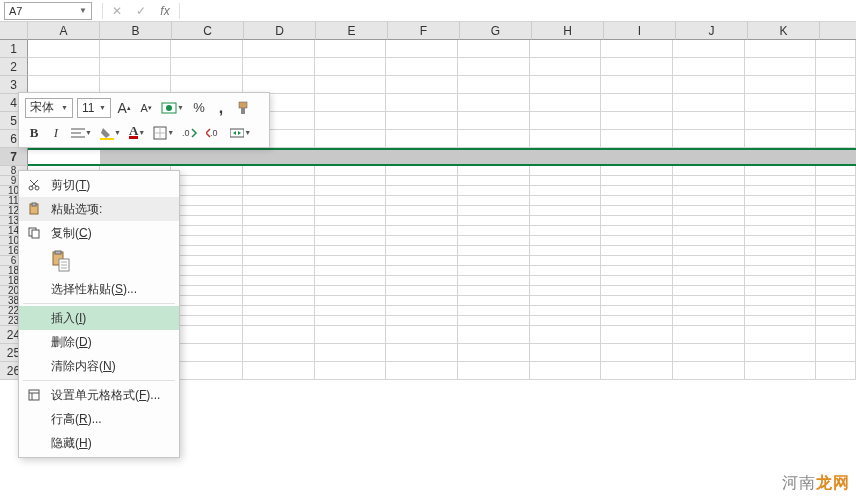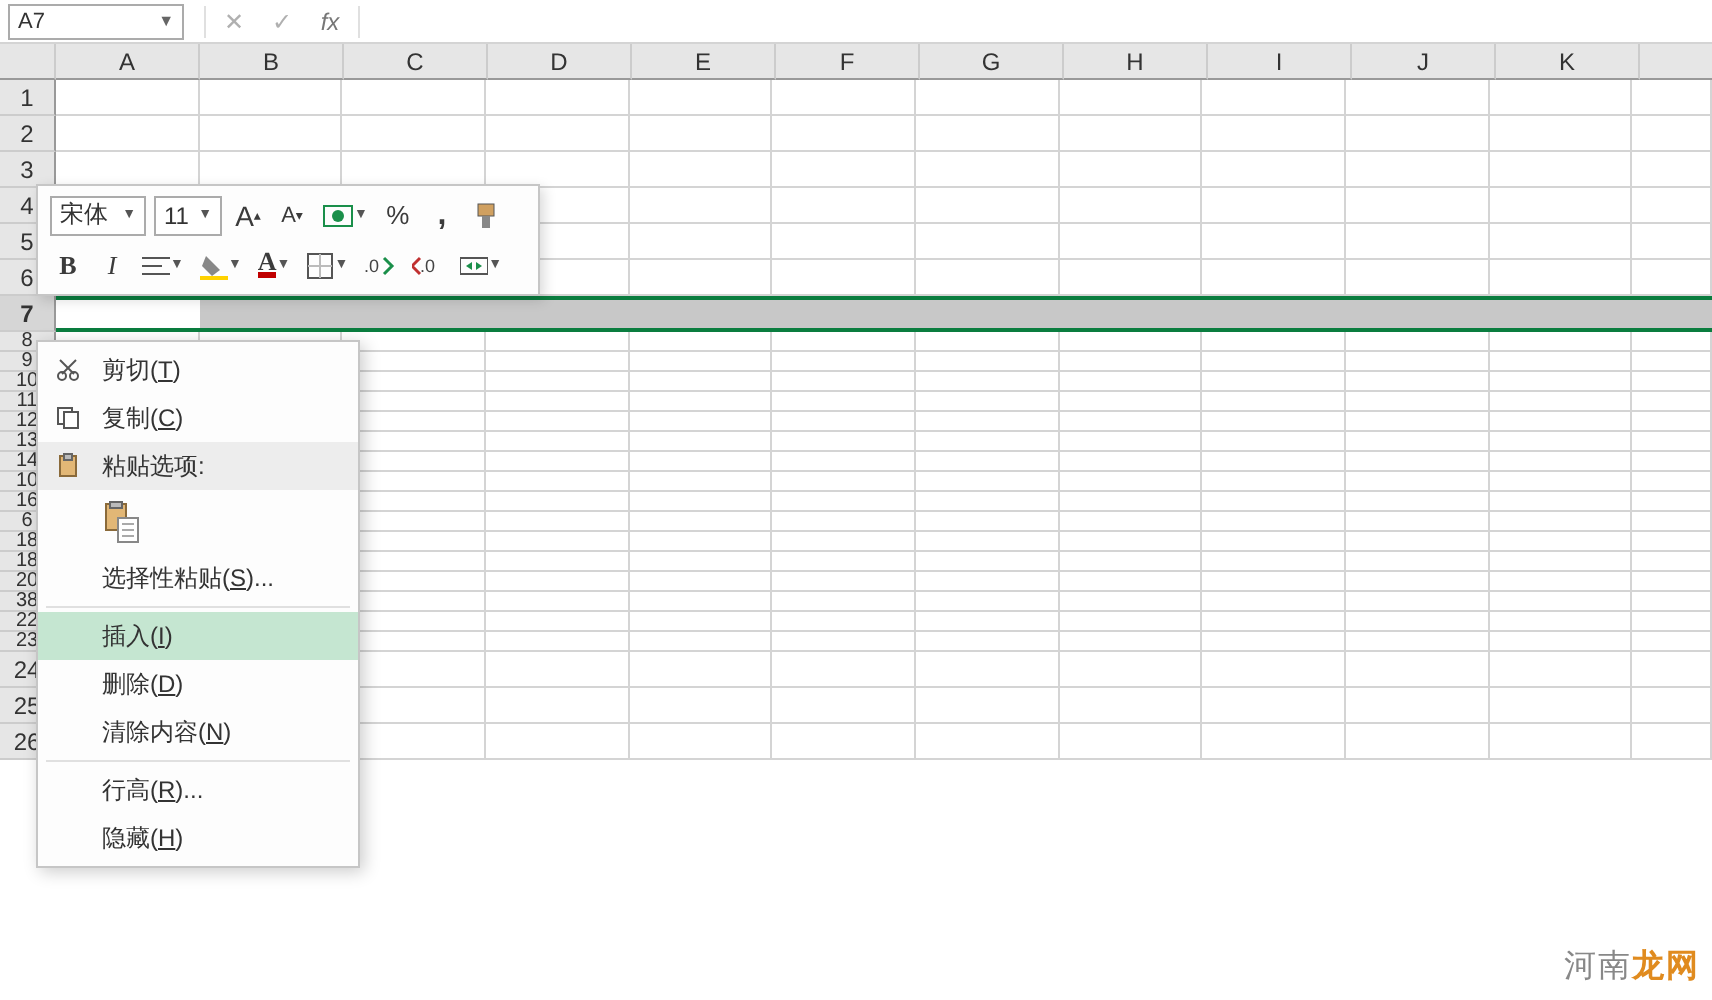--- a/index.html
+++ b/index.html
@@ -789,37 +789,37 @@
     <span class="ctx-ico">
       <svg width="14" height="14">
           <circle cx="4" cy="10" r="2" fill="none" stroke="#555"></circle>
           <circle cx="10" cy="10" r="2" fill="none" stroke="#555"></circle>
           <line x1="3" y1="2" x2="10" y2="9" stroke="#555"></line>
           <line x1="11" y1="2" x2="4" y2="9" stroke="#555"></line>
         </svg>
     </span>
     <span class="ctx-txt">剪切(<u>T</u>)</span>
   </div>
+  <div class="ctx-item header">
+    <span class="ctx-ico">
+      <svg width="14" height="14">
+          <rect x="3" y="2" width="8" height="10" fill="#e2b776" stroke="#8a6a3a"></rect>
+          <rect x="5" y="1" width="4" height="3" fill="#bbb" stroke="#666"></rect>
+        </svg>
+    </span>
+    <span class="ctx-txt">粘贴选项:</span>
+  </div>
   <div class="ctx-item">
     <span class="ctx-ico">
       <svg width="14" height="14">
           <rect x="2" y="2" width="7" height="8" fill="none" stroke="#555"></rect>
           <rect x="5" y="4" width="7" height="8" fill="#fff" stroke="#555"></rect>
         </svg>
     </span>
     <span class="ctx-txt">复制(<u>C</u>)</span>
-  </div>
-  <div class="ctx-item header">
-    <span class="ctx-ico">
-      <svg width="14" height="14">
-          <rect x="3" y="2" width="8" height="10" fill="#e2b776" stroke="#8a6a3a"></rect>
-          <rect x="5" y="1" width="4" height="3" fill="#bbb" stroke="#666"></rect>
-        </svg>
-    </span>
-    <span class="ctx-txt">粘贴选项:</span>
   </div>
   <div class="ctx-item ctx-sub">
     <span class="paste-ico">
       <svg width="20" height="22">
           <rect x="2" y="2" width="10" height="13" fill="#e2b776" stroke="#8a6a3a"></rect>
           <rect x="4" y="1" width="6" height="3" fill="#bbb" stroke="#666"></rect>
           <rect x="8" y="9" width="10" height="12" fill="#fff" stroke="#888"></rect>
           <line x1="10" y1="12" x2="16" y2="12" stroke="#aaa"></line>
           <line x1="10" y1="15" x2="16" y2="15" stroke="#aaa"></line>
           <line x1="10" y1="18" x2="16" y2="18" stroke="#aaa"></line>
@@ -838,20 +838,30 @@
   <div class="ctx-item">
     <span class="ctx-ico"></span>
     <span class="ctx-txt">删除(<u>D</u>)</span>
   </div>
   <div class="ctx-item">
     <span class="ctx-ico"></span>
     <span class="ctx-txt">清除内容(<u>N</u>)</span>
   </div>
   <div class="ctx-sep"></div>
   <div class="ctx-item">
+    <span class="ctx-ico">
+      <svg width="14" height="14">
+          <rect x="2" y="2" width="10" height="10" fill="none" stroke="#555"></rect>
+          <line x1="2" y1="5" x2="12" y2="5" stroke="#555"></line>
+          <line x1="5" y1="5" x2="5" y2="12" stroke="#555"></line>
+        </svg>
+    </span>
+    <span class="ctx-txt">设置单元格格式(<u>F</u>)...</span>
+  </div>
+  <div class="ctx-item">
     <span class="ctx-ico"></span>
     <span class="ctx-txt">行高(<u>R</u>)...</span>
   </div>
   <div class="ctx-item">
     <span class="ctx-ico"></span>
     <span class="ctx-txt">隐藏(<u>H</u>)</span>
   </div>
 </div>
 
 <div class="watermark">

